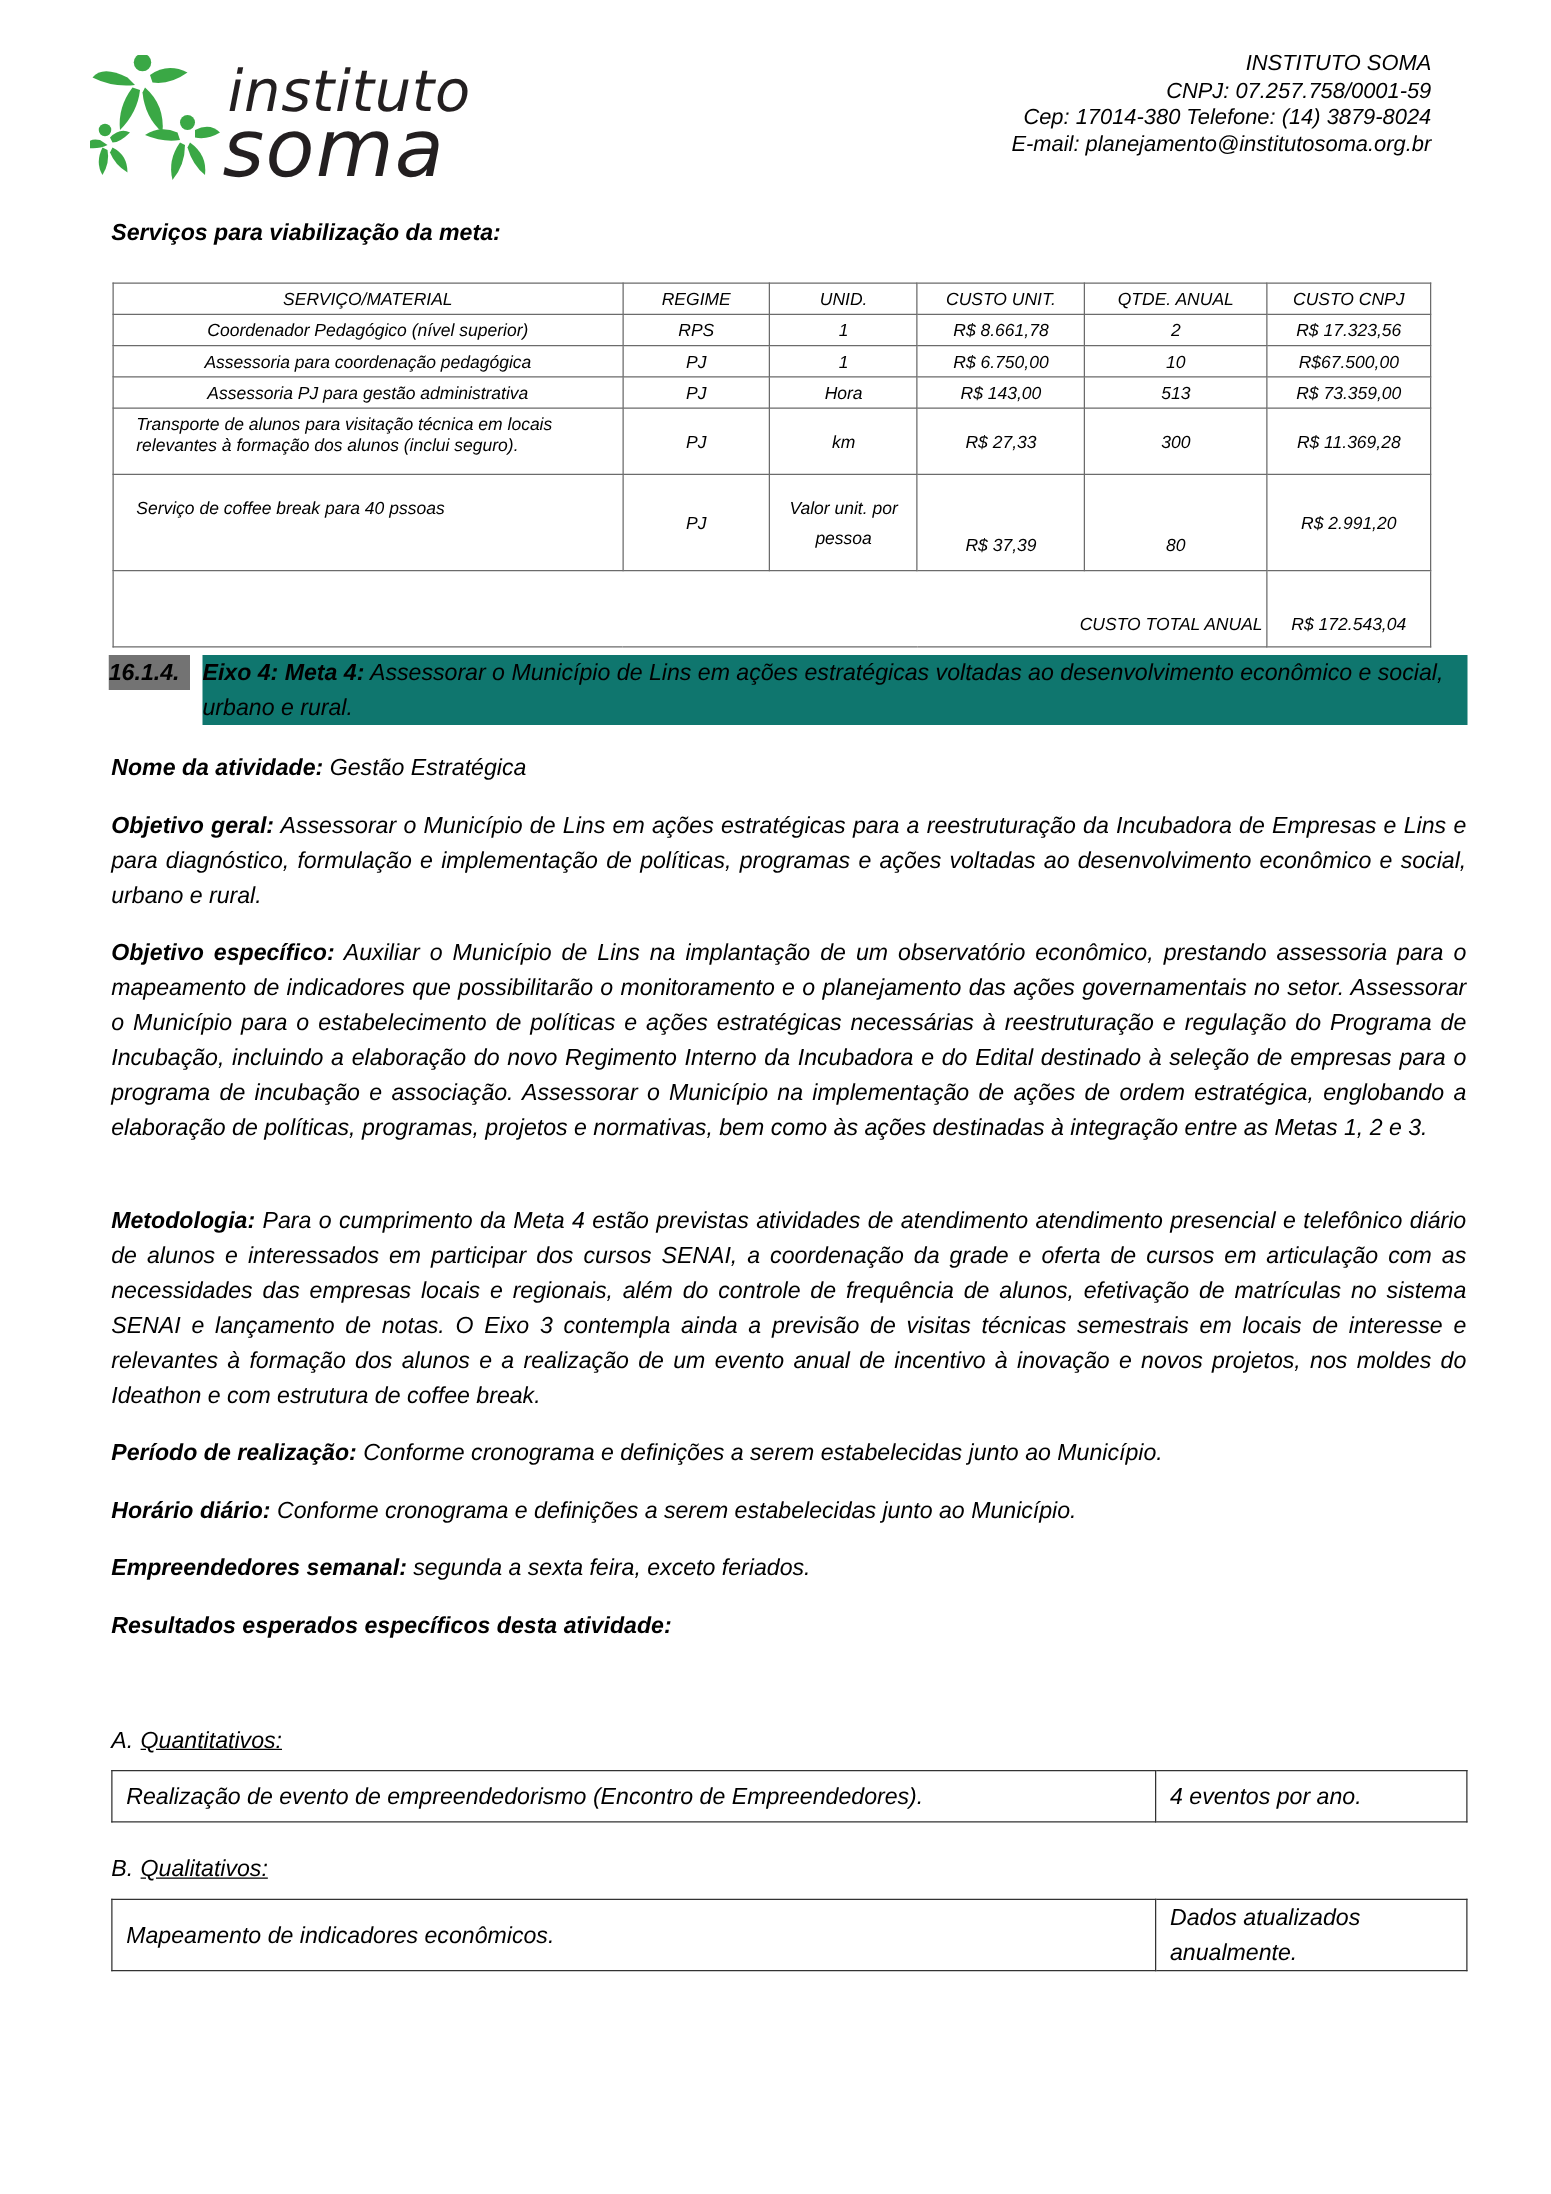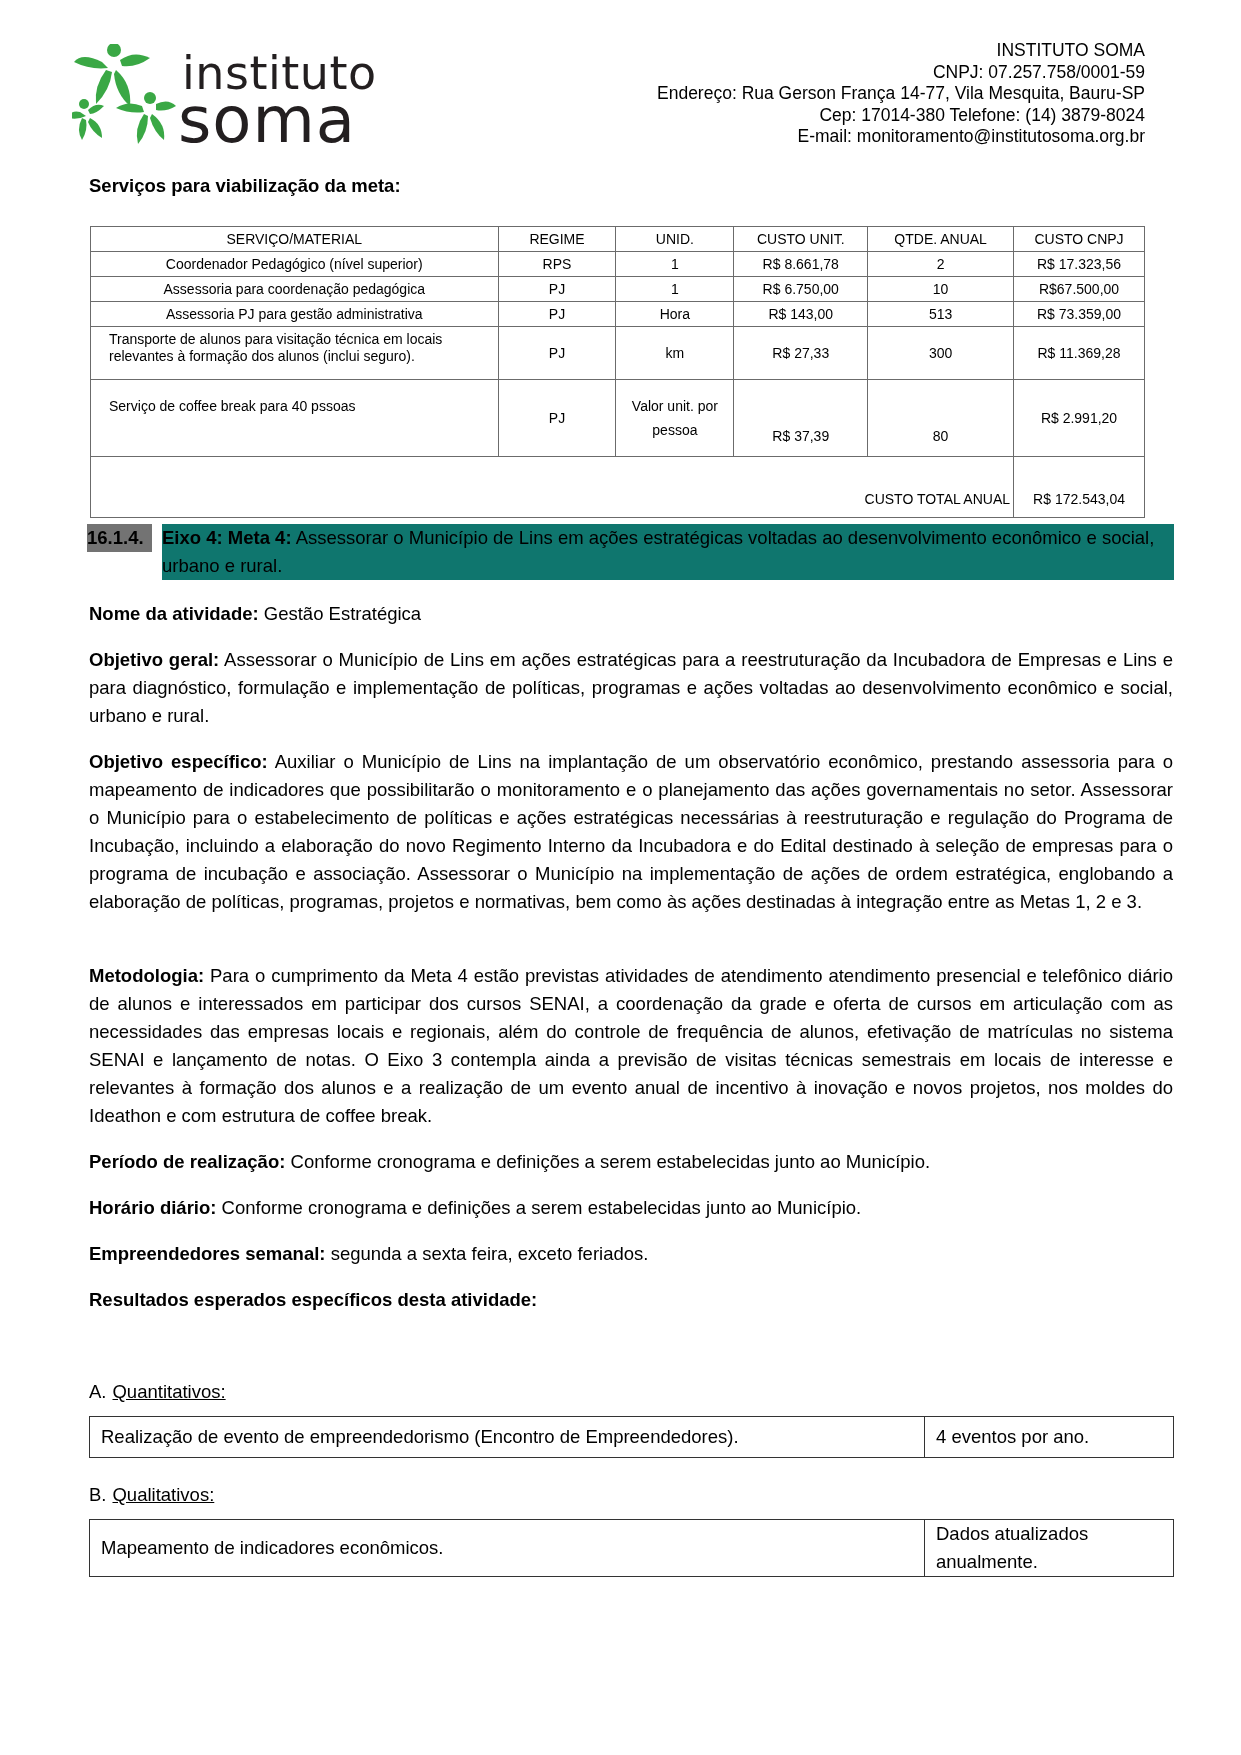--- a/index.html
+++ b/index.html
@@ -1,18 +1,18 @@
 <!DOCTYPE html>
 <html><head>
 <meta charset="utf-8">
 <style>
   html, body { margin: 0; padding: 0; background: #ffffff; }
   body { width: 1241px; height: 1755px; position: relative; overflow: hidden;
          font-family: "Liberation Sans Narrow", "Liberation Sans", sans-serif; color: #000; }
-  .page { position: absolute; left: 0; top: 0; width: 1241px; height: 1755px; }
+  .page { position: absolute; left: 0; top: 0; width: 1241px; height: 1755px; font-style: italic; }
 
   
   .logo { position: absolute; left: 72px; top: 44px; width: 300px; height: 110px; }
   .logo-line1 { position: absolute; left: 110px; top: 6px; font-size: 46px; letter-spacing: 0.5px; line-height: 1; font-family: "DejaVu Sans", sans-serif; color:#231f20; }
   .logo-line2 { position: absolute; left: 106px; top: 44px; font-size: 64px; letter-spacing: 1px; line-height: 1; font-family: "DejaVu Sans", sans-serif; color:#231f20; }
   .org-info { position: absolute; right: 96px; top: 40px; text-align: right; font-family: "Liberation Sans", sans-serif; font-size: 17.5px; line-height: 21.5px; }
 
   .section-title { position: absolute; left: 89px; top: 175px; font-family: "Liberation Sans", sans-serif; font-weight: bold; font-size: 18.5px; text-align: center; }
 
   
@@ -67,23 +67,22 @@
         <path d="M80 70 Q94 80 92 96 Q82 88 78 74 Z"></path>
       </g>
     </svg>
     <div class="logo-line1">instituto</div>
     <div class="logo-line2">soma</div>
   </div>
 
   <div class="org-info">
     <div>INSTITUTO SOMA</div>
     <div>CNPJ: 07.257.758/0001-59</div>
-    <div>Endereço: Rua Gerson França 14-77, Vila Mesquita, Bauru-SP</div>
     <div>Cep: 17014-380 Telefone: (14) 3879-8024</div>
-    <div>E-mail: monitoramento@institutosoma.org.br</div>
+    <div>E-mail: planejamento@institutosoma.org.br</div>
   </div>
 
   <div class="section-title">Serviços para viabilização da meta:</div>
 
   <table class="cost">
     <colgroup>
       <col style="width:408px">
         <col style="width:118px">
         <col style="width:118px">
         <col style="width:134px">

